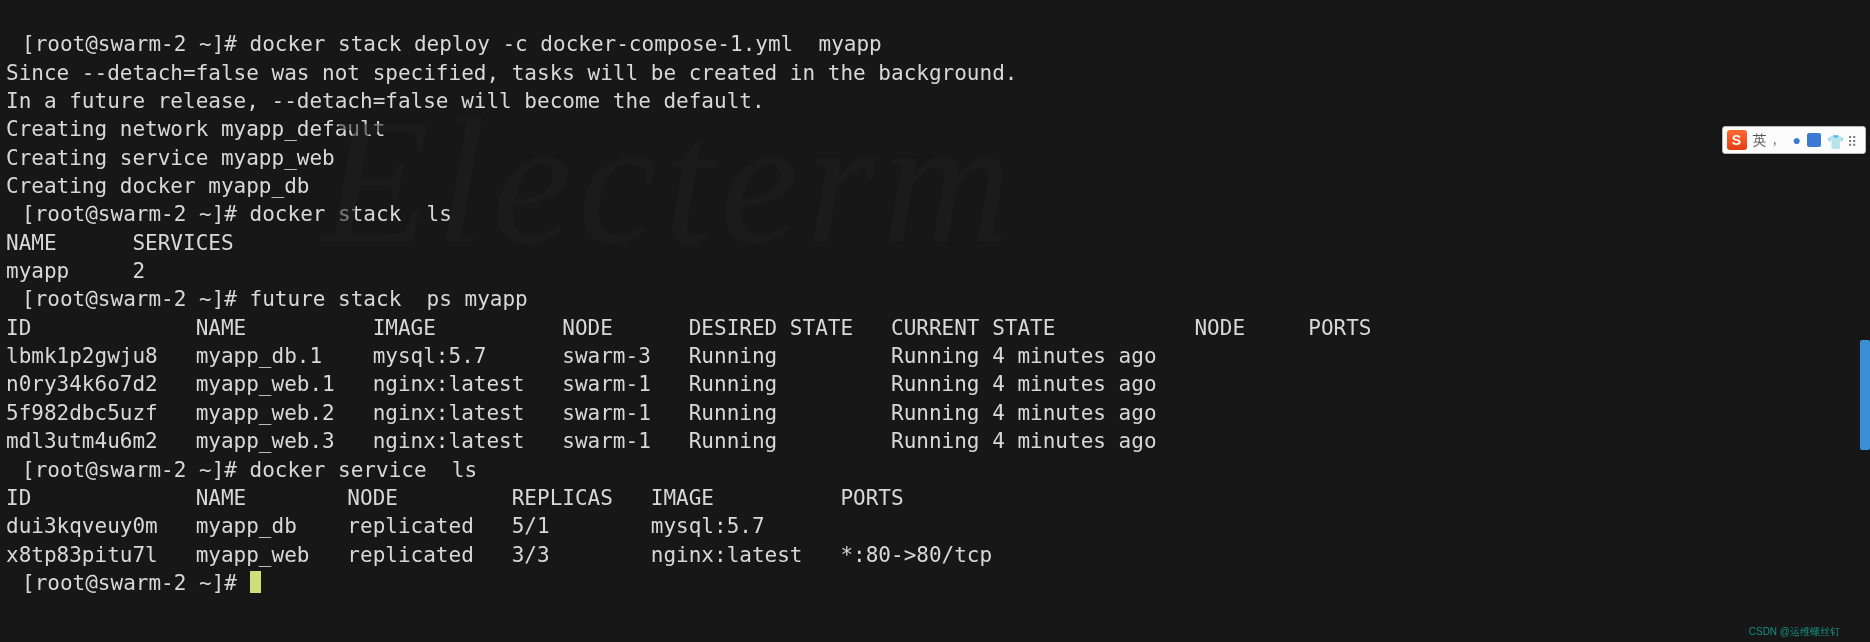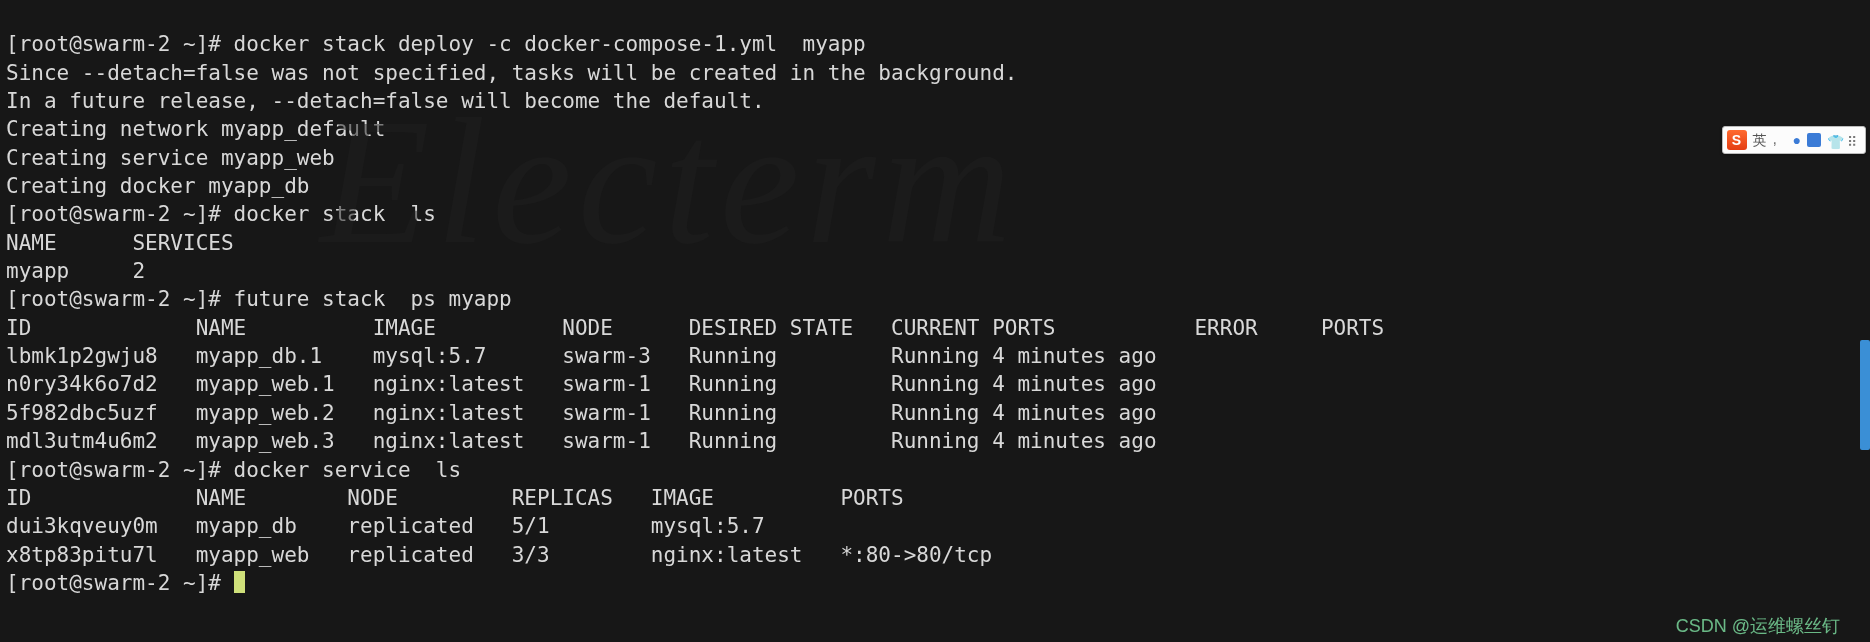--- a/index.html
+++ b/index.html
@@ -12,21 +12,21 @@
     line-height: 1.35;
     width: 1870px;
     height: 642px;
     overflow: hidden;
     position: relative;
   }
   .terminal {
     padding: 2px 6px;
     white-space: pre;
   }
-  .prompt-br { color: #d8d8d8; }
+  .prompt-br { color: #d8d8d8; margin-left: 16px; }
   .cursor {
     display: inline-block;
     width: 11px;
     height: 22px;
     background: #cfe07a;
     vertical-align: -3px;
   }
   .watermark-bg {
     position: absolute;
     top: 60px;
@@ -38,22 +38,22 @@
     letter-spacing: 6px;
     opacity: 0.5;
     pointer-events: none;
     user-select: none;
   }
   .csdn-watermark {
     position: absolute;
     right: 30px;
     bottom: 4px;
     font-family: "Arial", sans-serif;
-    font-size: 18px;
-    color: #86efac;
+    font-size: 10px;
+    color: #14b8a6;
     opacity: 0.75;
   }
   .ime-bar {
     position: absolute;
     top: 126px;
     right: 4px;
     height: 26px;
     background: #fcfcfc;
     border: 1px solid #bbb;
     border-radius: 3px;
@@ -99,21 +99,21 @@
 <span class="prompt-br">[root@swarm-2 ~]# </span><span>docker stack deploy -c docker-compose-1.yml  myapp</span>
 <span>Since --detach=false was not specified, tasks will be created in the background.</span>
 <span>In a future release, --detach=false will become the default.</span>
 <span>Creating network myapp_default</span>
 <span>Creating service myapp_web</span>
 <span>Creating docker myapp_db</span>
 <span class="prompt-br">[root@swarm-2 ~]# </span><span>docker stack  ls</span>
 <span>NAME      SERVICES</span>
 <span>myapp     2</span>
 <span class="prompt-br">[root@swarm-2 ~]# </span><span>future stack  ps myapp</span>
-<span>ID             NAME          IMAGE          NODE      DESIRED STATE   CURRENT PORTS           ERROR     PORTS</span>
+<span>ID             NAME          IMAGE          NODE      DESIRED STATE   CURRENT STATE           NODE     PORTS</span>
 <span>lbmk1p2gwju8   myapp_db.1    mysql:5.7      swarm-3   Running         Running 4 minutes ago             </span>
 <span>n0ry34k6o7d2   myapp_web.1   nginx:latest   swarm-1   Running         Running 4 minutes ago             </span>
 <span>5f982dbc5uzf   myapp_web.2   nginx:latest   swarm-1   Running         Running 4 minutes ago             </span>
 <span>mdl3utm4u6m2   myapp_web.3   nginx:latest   swarm-1   Running         Running 4 minutes ago             </span>
 <span class="prompt-br">[root@swarm-2 ~]# </span><span>docker service  ls</span>
 <span>ID             NAME        NODE         REPLICAS   IMAGE          PORTS</span>
 <span>dui3kqveuy0m   myapp_db    replicated   5/1        mysql:5.7      </span>
 <span>x8tp83pitu7l   myapp_web   replicated   3/3        nginx:latest   *:80-&gt;80/tcp</span>
 <span class="prompt-br">[root@swarm-2 ~]# </span><span class="cursor"></span>
 </div>

